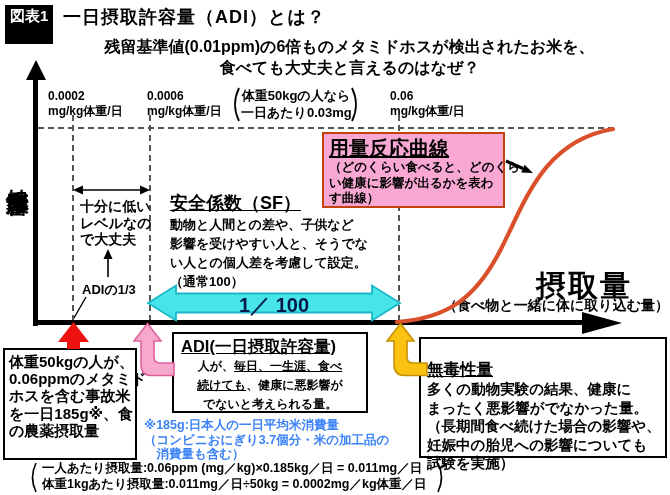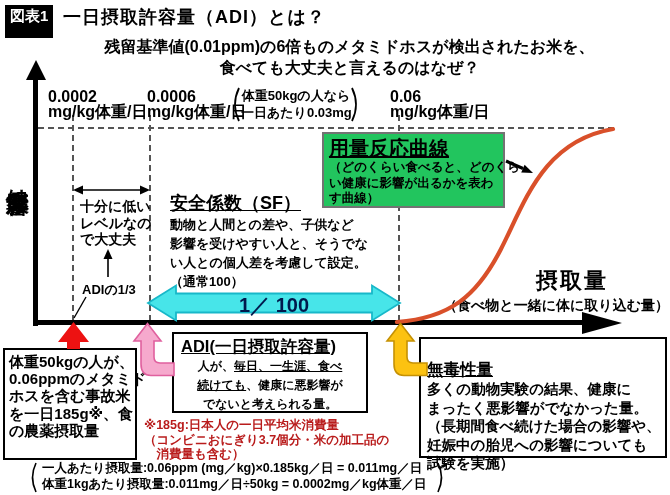--- a/index.html
+++ b/index.html
@@ -2,66 +2,66 @@
 <html><head>
 <meta charset="utf-8">
 <style>
   html,body{margin:0;padding:0;background:#fff;}
   #stage{position:relative;width:670px;height:495px;background:#fff;overflow:hidden;
          font-family:"Liberation Sans","DejaVu Sans",sans-serif;color:#000;}
   .abs{position:absolute;}
   .tl{white-space:nowrap;}
   
   .badge{left:5px;top:5px;background:#000;color:#fff;font-size:15px;font-weight:bold;
-         padding:2px 5px 14px;line-height:17px;z-index:4;}
+         padding:2px 5px 20px;line-height:17px;z-index:4;}
   .title{left:63px;top:5px;font-size:18px;font-weight:bold;letter-spacing:1px;z-index:4;}
   .subtitle{left:47px;top:36px;width:605px;text-align:center;font-size:16px;font-weight:bold;
             line-height:21px;z-index:4;}
   
   .y-shaft{left:33px;top:78px;width:5px;height:248px;background:#000;z-index:2;}
   .y-head{left:26px;top:60px;width:0;height:0;border-left:10px solid transparent;
           border-right:10px solid transparent;border-bottom:20px solid #000;z-index:2;}
   .x-shaft{left:33px;top:320px;width:551px;height:5px;background:#000;z-index:2;}
   .x-head{left:582px;top:312px;width:0;height:0;border-top:11px solid transparent;
           border-bottom:11px solid transparent;border-left:40px solid #000;z-index:2;}
   .ylabel{left:3px;top:171px;writing-mode:vertical-rl;font-size:23px;font-weight:bold;
           letter-spacing:1px;z-index:3;}
-  .xlabel{left:536px;top:266px;font-size:22px;font-weight:bold;letter-spacing:2px;z-index:3;}
+  .xlabel{left:536px;top:266px;font-size:30px;font-weight:bold;letter-spacing:2px;z-index:3;}
   .xsub{left:443px;top:297px;font-size:14px;font-weight:bold;z-index:3;}
   
   .hdash{left:38px;top:127px;width:576px;height:0;border-top:2px dashed #555;z-index:1;}
   .vdash{top:115px;height:206px;width:0;border-left:2px dashed #555;z-index:1;}
   
-  .tick{font-size:16px;font-weight:bold;line-height:15px;z-index:3;}
+  .tick{font-size:12px;font-weight:bold;line-height:15px;z-index:3;}
   .bracket-note{left:241px;top:87px;width:110px;text-align:center;font-size:13px;
                 font-weight:bold;line-height:17px;z-index:3;}
   
   .lowlevel{left:80px;top:198px;font-size:14px;font-weight:bold;line-height:16.5px;z-index:3;}
   .adi13{left:82px;top:281px;font-size:13px;font-weight:bold;z-index:3;}
   .sftitle{left:170px;top:191px;font-size:18px;font-weight:bold;text-decoration:underline;z-index:3;}
   .sfbody{left:170px;top:215px;font-size:13px;font-weight:bold;line-height:19px;z-index:3;}
   .ratio{left:190px;top:292px;width:168px;text-align:center;font-size:20px;font-weight:bold;
          color:#001a4d;z-index:6;}
-  .dosebox{left:322px;top:132px;width:183px;height:76px;background:#22c55e;border:2px solid #737373;
+  .dosebox{left:322px;top:132px;width:183px;height:76px;background:#f9a8d4;border:2px solid #c2410c;
            padding:2px 5px;z-index:3;box-sizing:border-box;}
   .dosetitle{font-size:20px;font-weight:bold;text-decoration:underline;line-height:24px;}
   .dosebody{font-size:12.5px;font-weight:bold;line-height:15.5px;}
   
   .box{background:#fff;border:2px solid #000;box-sizing:border-box;z-index:3;}
   .expbox{left:3px;top:348px;width:134px;height:112px;padding:3px 4px;}
   .exptext{font-size:15px;font-weight:bold;line-height:17.2px;}
   .adibox{left:172px;top:332px;width:196px;height:81px;padding:2px 7px;}
   .adititle{font-size:16.5px;font-weight:bold;text-decoration:underline;line-height:21px;}
   .adibody{font-size:12px;font-weight:bold;line-height:19px;text-align:center;}
   .adibody .u{text-decoration:underline;}
   .noaelbox{left:419px;top:337px;width:248px;height:121px;padding:20px 6px;}
   .noaeltitle{font-size:16.5px;font-weight:bold;text-decoration:underline;line-height:21px;}
   .noaelbody{font-size:14.5px;font-weight:bold;line-height:18.6px;}
   .ricenote{left:144px;top:418px;font-size:12.5px;font-weight:bold;line-height:14.5px;
-            color:#b91c1c;z-index:3;}
+            color:#3b82f6;z-index:3;}
   .formula{left:42px;top:461px;font-size:12.5px;font-weight:bold;line-height:15.5px;z-index:3;}
   #overlay{left:0;top:0;width:670px;height:495px;z-index:5;pointer-events:none;}
 </style>
 </head>
 <body>
 
 <div id="stage">
 
   <div class="abs badge">図表1</div>
   <div class="abs title">一日摂取許容量（ADI）とは？</div>

